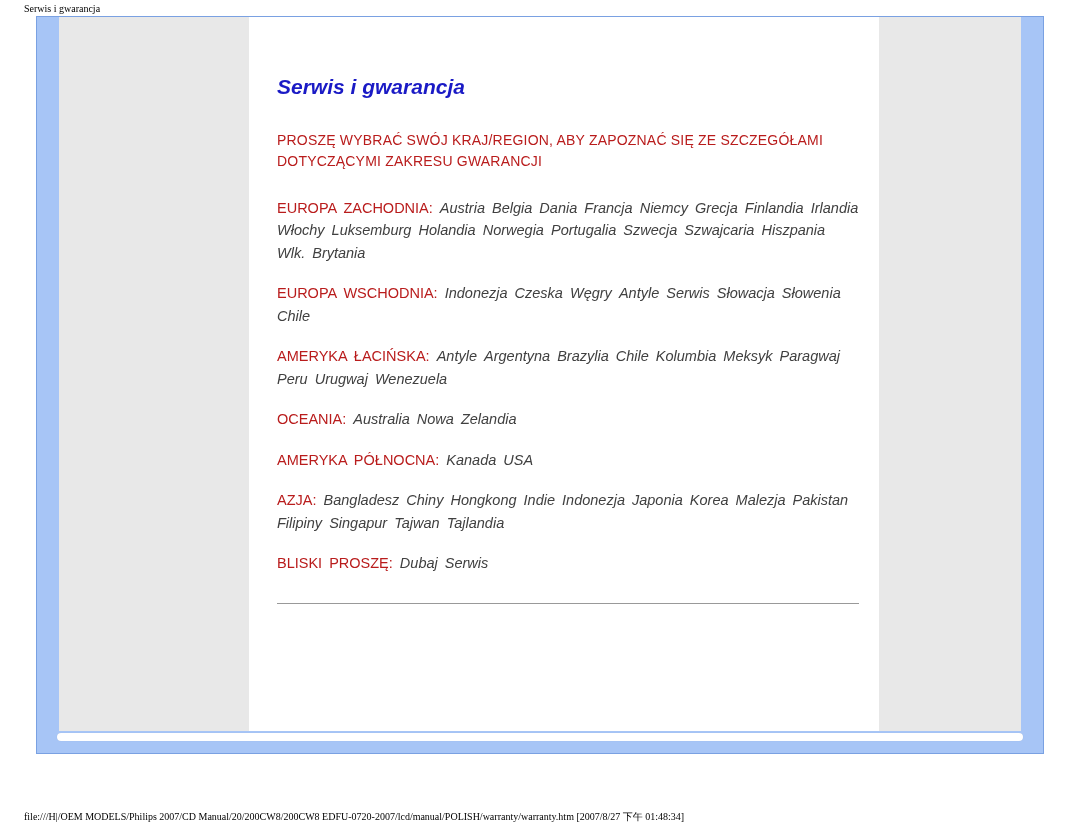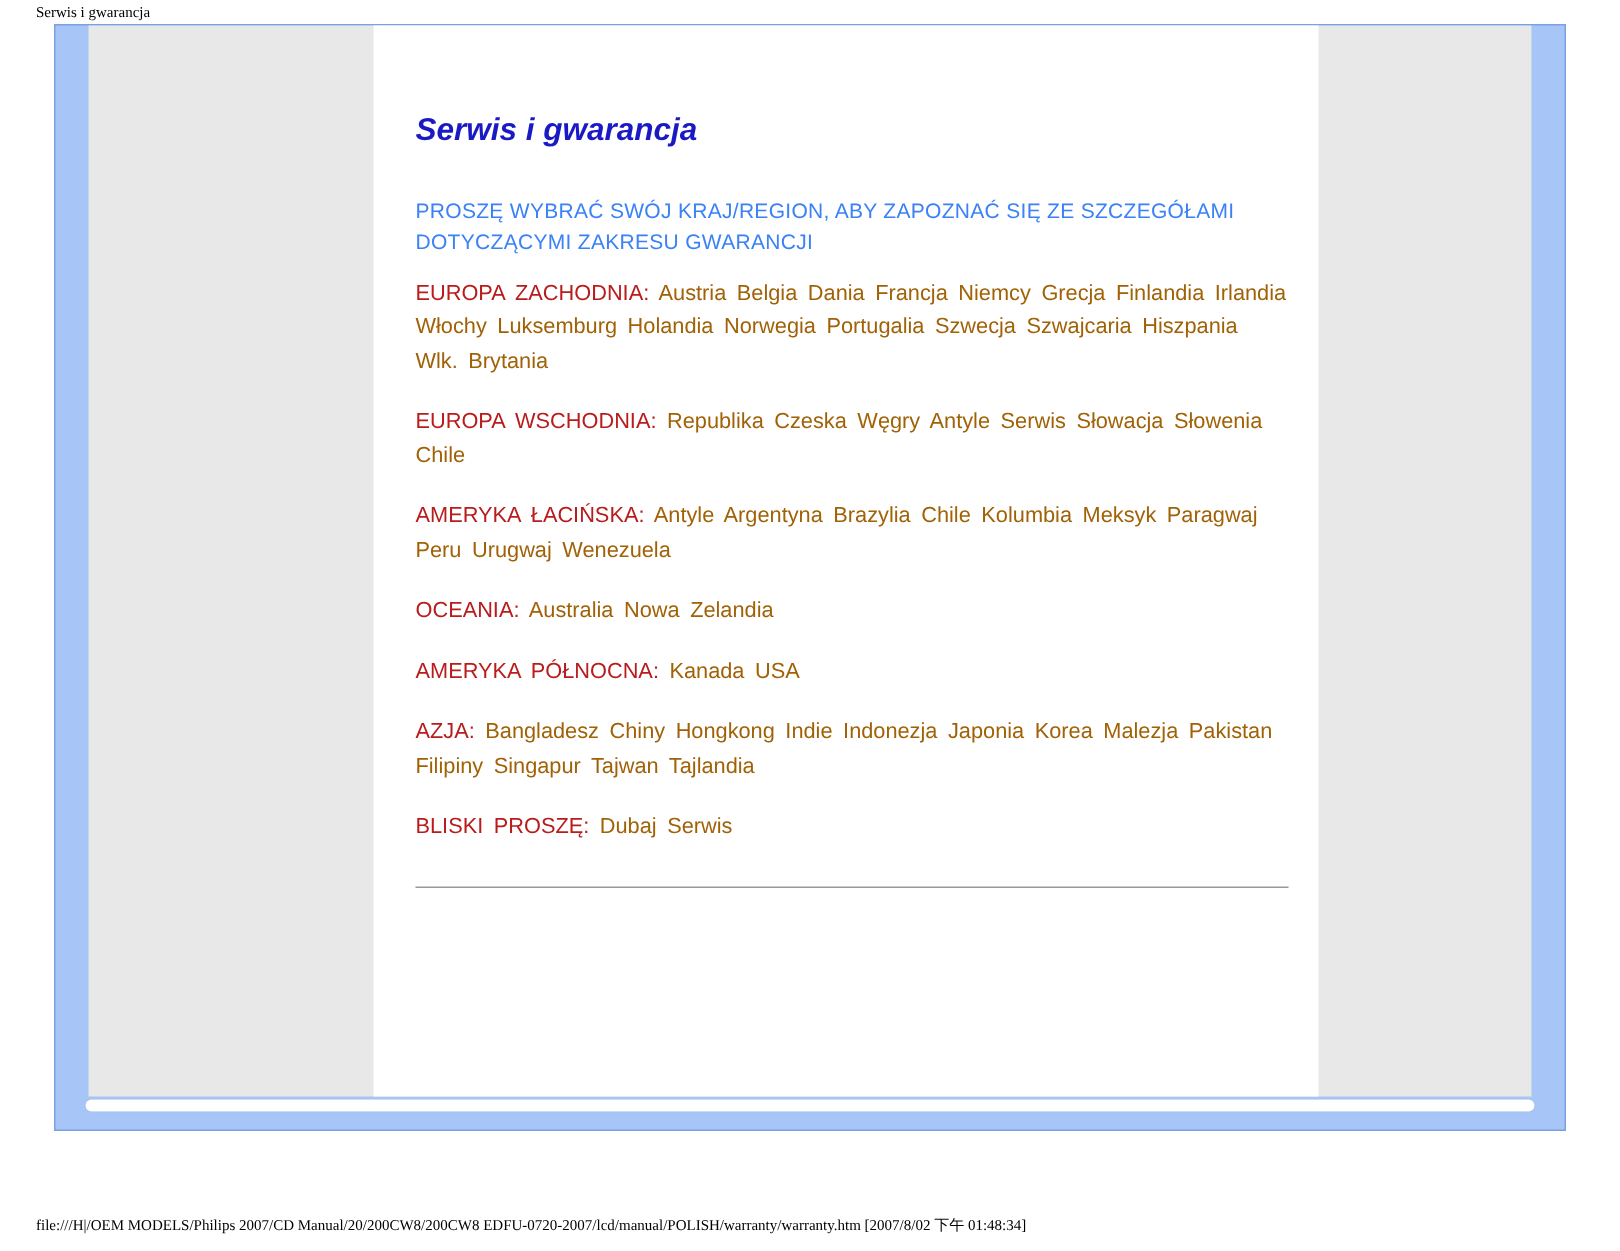--- a/index.html
+++ b/index.html
@@ -51,35 +51,36 @@
     color: #1a1ac5;
   }
   .title {
     font-size: 21px;
     font-weight: bold;
     color: #1a1ac5;
     margin-bottom: 26px;
     font-style: italic;
   }
   .instruction {
-    color: #3b82f6;
+    color: #b91c1c;
     font-weight: normal;
-    margin-bottom: 12px;
+    margin-bottom: 24px;
     font-size: 14px;
     letter-spacing: 0.2px;
   }
   .region-block {
     margin-bottom: 18px;
     word-spacing: 3px;
   }
   .region-label {
     color: #b91c1c;
   }
   .link-text {
-    color: #a16207;
+    color: #404040;
+    font-style: italic;
   }
   .separator {
     border: none;
     border-top: 1px solid #999;
     margin: 28px 0 0 0;
   }
   .bottom-bar {
     position: absolute;
     bottom: 12px;
     left: 20px;
@@ -105,27 +106,27 @@
 <div class="top-label">Serwis i gwarancja</div>
 
 <div class="outer-blue">
   <div class="inner-gray">
     <div class="white-panel">
       <div class="content">
         <div class="title">Serwis i gwarancja</div>
         <div class="instruction wide">PROSZĘ WYBRAĆ SWÓJ KRAJ/REGION, ABY ZAPOZNAĆ SIĘ ZE SZCZEGÓŁAMI DOTYCZĄCYMI ZAKRESU GWARANCJI</div>
         <div id="regions-container">
             <div class="region-block"><span class="region-label">EUROPA ZACHODNIA:</span> <span class="link-text">Austria</span>   <span class="link-text">Belgia</span>   <span class="link-text">Dania</span>   <span class="link-text">Francja</span>   <span class="link-text">Niemcy</span>   <span class="link-text">Grecja</span>   <span class="link-text">Finlandia</span>   <span class="link-text">Irlandia</span>   <span class="link-text">Włochy</span>   <span class="link-text">Luksemburg</span>   <span class="link-text">Holandia</span>   <span class="link-text">Norwegia</span>   <span class="link-text">Portugalia</span>   <span class="link-text">Szwecja</span>   <span class="link-text">Szwajcaria</span>   <span class="link-text">Hiszpania</span>   <span class="link-text">Wlk. Brytania</span>   </div>
-            <div class="region-block"><span class="region-label">EUROPA WSCHODNIA:</span> <span class="link-text">Republika Czeska</span>   <span class="link-text">Węgry</span>   <span class="link-text">Antyle</span>   <span class="link-text">Serwis</span>   <span class="link-text">Słowacja</span>   <span class="link-text">Słowenia</span>   <span class="link-text">Chile</span>   </div>
+            <div class="region-block"><span class="region-label">EUROPA WSCHODNIA:</span> <span class="link-text">Indonezja Czeska</span>   <span class="link-text">Węgry</span>   <span class="link-text">Antyle</span>   <span class="link-text">Serwis</span>   <span class="link-text">Słowacja</span>   <span class="link-text">Słowenia</span>   <span class="link-text">Chile</span>   </div>
             <div class="region-block"><span class="region-label">AMERYKA ŁACIŃSKA:</span> <span class="link-text">Antyle</span>   <span class="link-text">Argentyna</span>   <span class="link-text">Brazylia</span>   <span class="link-text">Chile</span>   <span class="link-text">Kolumbia</span>   <span class="link-text">Meksyk</span>   <span class="link-text">Paragwaj</span>   <span class="link-text">Peru</span>   <span class="link-text">Urugwaj</span>   <span class="link-text">Wenezuela</span>   </div>
             <div class="region-block"><span class="region-label">OCEANIA:</span> <span class="link-text">Australia</span>   <span class="link-text">Nowa Zelandia</span>   </div>
             <div class="region-block"><span class="region-label">AMERYKA PÓŁNOCNA:</span> <span class="link-text">Kanada</span>   <span class="link-text">USA</span>   </div>
             <div class="region-block"><span class="region-label">AZJA:</span> <span class="link-text">Bangladesz</span>   <span class="link-text">Chiny</span>   <span class="link-text">Hongkong</span>   <span class="link-text">Indie</span>   <span class="link-text">Indonezja</span>   <span class="link-text">Japonia</span>   <span class="link-text">Korea</span>   <span class="link-text">Malezja</span>   <span class="link-text">Pakistan</span>   <span class="link-text">Filipiny</span>   <span class="link-text">Singapur</span>   <span class="link-text">Tajwan</span>   <span class="link-text">Tajlandia</span>   </div>
             <div class="region-block"><span class="region-label">BLISKI PROSZĘ:</span> <span class="link-text">Dubaj</span>   <span class="link-text">Serwis</span>   </div>
           </div>
         <hr class="separator">
       </div>
     </div>
   </div>
   <div class="bottom-bar"></div>
 </div>
 
-<div class="footer-path">file:///H|/OEM MODELS/Philips 2007/CD Manual/20/200CW8/200CW8 EDFU-0720-2007/lcd/manual/POLISH/warranty/warranty.htm [2007/8/02 下午 01:48:34]</div>
+<div class="footer-path">file:///H|/OEM MODELS/Philips 2007/CD Manual/20/200CW8/200CW8 EDFU-0720-2007/lcd/manual/POLISH/warranty/warranty.htm [2007/8/27 下午 01:48:34]</div>
 
 </body></html>

